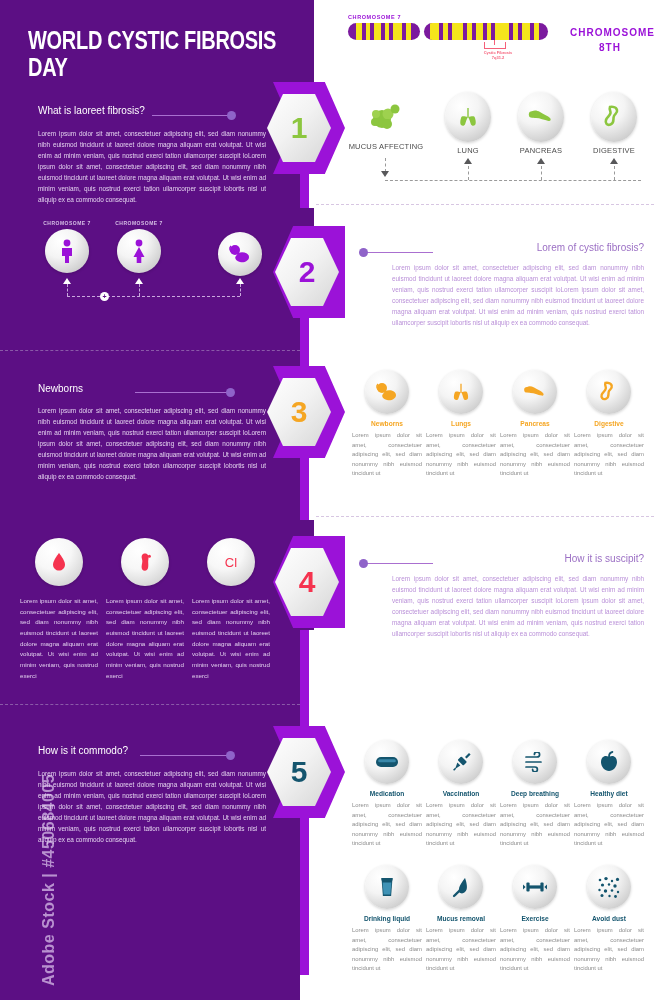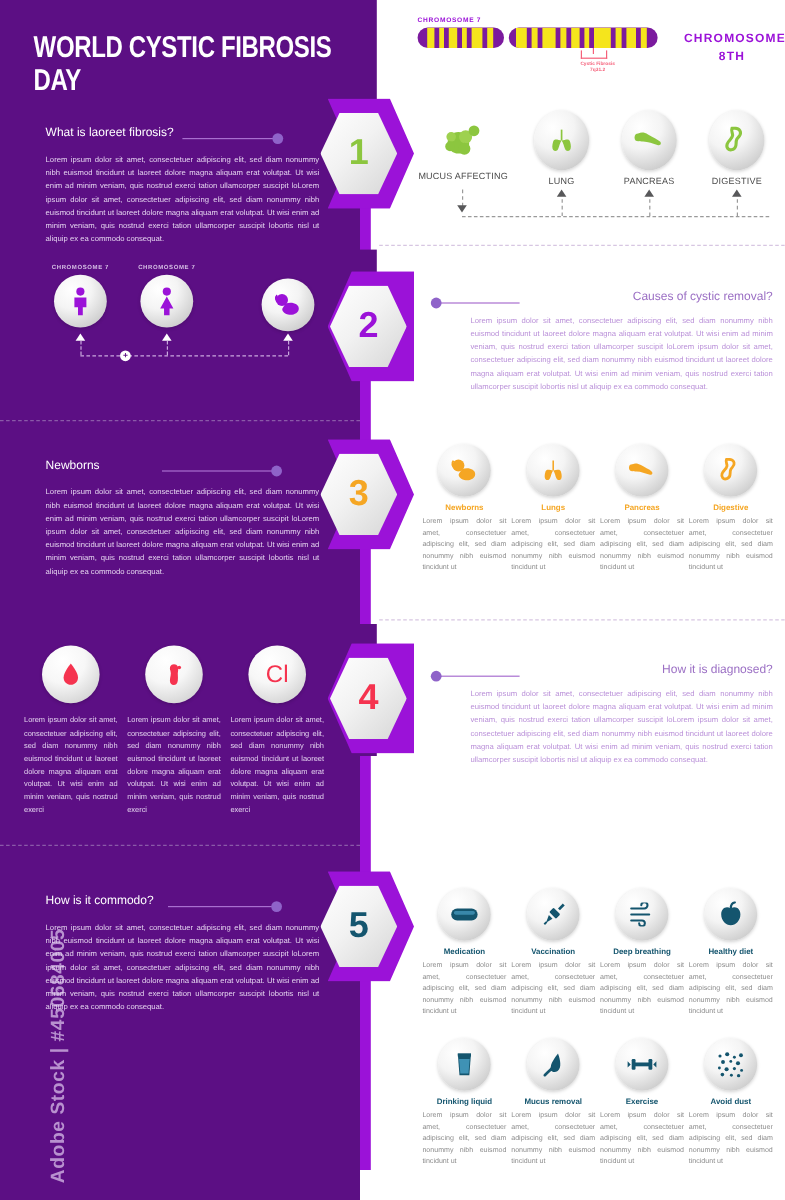--- a/index.html
+++ b/index.html
@@ -353,21 +353,21 @@
     <div class="plus-node" style="left:78px;top:72px;">+</div>
   </div>
 
   <div class="hex-step" style="left:263px;top:226px;">
     <div class="hex-arrow" style="background:#9b12d8;clip-path:polygon(28% 0%,100% 0%,100% 100%,28% 100%,0% 50%);"></div>
     <div class="hex-inner" style="left:12px;">
       <span class="hex-num" style="color:#9b12d8;">2</span>
     </div>
   </div>
 
-  <div class="sec-title-r" style="position:absolute;left:400px;top:242px;width:244px;">Causes of cystic removal?</div>
+  <div class="sec-title-r" style="position:absolute;left:400px;top:242px;width:244px;">Lorem of cystic fibrosis?</div>
   <div class="rule-l" style="left:367px;top:252px;width:66px;"></div>
   <div class="rule-dot" style="left:359px;top:248px;"></div>
   <div class="body-r" style="position:absolute;left:392px;top:262px;width:252px;">Lorem ipsum dolor sit amet, consectetuer adipiscing elit, sed diam nonummy nibh euismod tincidunt ut laoreet dolore magna aliquam erat volutpat. Ut wisi enim ad minim veniam, quis nostrud exerci tation ullamcorper suscipit loLorem ipsum dolor sit amet, consectetuer adipiscing elit, sed diam nonummy nibh euismod tincidunt ut laoreet dolore magna aliquam erat volutpat. Ut wisi enim ad minim veniam, quis nostrud exerci tation ullamcorper suscipit lobortis nisl ut aliquip ex ea commodo consequat.</div>
 
   <div class="sep dark" style="left:0;top:350px;width:300px;"></div>
 
   <div class="sec-title-l" style="position:absolute;left:38px;top:383px;">Newborns</div>
   <div class="rule-l" style="left:135px;top:392px;width:95px;"></div>
   <div class="rule-dot" style="left:226px;top:388px;"></div>
   <div class="body-l" style="position:absolute;left:38px;top:405px;width:228px;">Lorem ipsum dolor sit amet, consectetuer adipiscing elit, sed diam nonummy nibh euismod tincidunt ut laoreet dolore magna aliquam erat volutpat. Ut wisi enim ad minim veniam, quis nostrud exerci tation ullamcorper suscipit loLorem ipsum dolor sit amet, consectetuer adipiscing elit, sed diam nonummy nibh euismod tincidunt ut laoreet dolore magna aliquam erat volutpat. Ut wisi enim ad minim veniam, quis nostrud exerci tation ullamcorper suscipit lobortis nisl ut aliquip ex ea commodo consequat.</div>
@@ -438,34 +438,34 @@
       <div class="circ flat" style="width:48px;height:48px;">
         <svg width="14" height="20" viewBox="0 0 14 20">
           <path d="M4 7 C3 4 4 1.5 7 1.5 C10 1.5 11 4 10.4 7 C9.8 10 10.6 12 10.2 15 C9.9 17.6 8.6 18.8 6.8 18.8 C4.8 18.8 3.6 17.4 3.6 15 C3.6 12.2 5 10 4 7 Z" fill="#f5334f"></path>
           <circle cx="11.4" cy="4.2" r="1.5" fill="#f5334f"></circle>
         </svg>
       </div>
       <div class="s4-body">Lorem ipsum dolor sit amet, consectetuer adipiscing elit, sed diam nonummy nibh euismod tincidunt ut laoreet dolore magna aliquam erat volutpat. Ut wisi enim ad minim veniam, quis nostrud exerci</div>
     </div>
     <div class="s4-card">
       <div class="circ flat" style="width:48px;height:48px;">
-        <span style="color:#f5334f;font-size:20px;font-weight:normal;font-family:'Liberation Sans',sans-serif;">Cl</span>
+        <span style="color:#f5334f;font-size:13px;font-weight:normal;font-family:'Liberation Sans',sans-serif;">Cl</span>
       </div>
       <div class="s4-body">Lorem ipsum dolor sit amet, consectetuer adipiscing elit, sed diam nonummy nibh euismod tincidunt ut laoreet dolore magna aliquam erat volutpat. Ut wisi enim ad minim veniam, quis nostrud exerci</div>
     </div>
   </div>
 
   <div class="hex-step" style="left:263px;top:536px;">
     <div class="hex-arrow" style="background:#9b12d8;clip-path:polygon(28% 0%,100% 0%,100% 100%,28% 100%,0% 50%);"></div>
     <div class="hex-inner" style="left:12px;">
       <span class="hex-num" style="color:#f5334f;">4</span>
     </div>
   </div>
 
-  <div class="sec-title-r" style="position:absolute;left:400px;top:553px;width:244px;">How it is diagnosed?</div>
+  <div class="sec-title-r" style="position:absolute;left:400px;top:553px;width:244px;">How it is suscipit?</div>
   <div class="rule-l" style="left:367px;top:563px;width:66px;"></div>
   <div class="rule-dot" style="left:359px;top:559px;"></div>
   <div class="body-r" style="position:absolute;left:392px;top:573px;width:252px;">Lorem ipsum dolor sit amet, consectetuer adipiscing elit, sed diam nonummy nibh euismod tincidunt ut laoreet dolore magna aliquam erat volutpat. Ut wisi enim ad minim veniam, quis nostrud exerci tation ullamcorper suscipit loLorem ipsum dolor sit amet, consectetuer adipiscing elit, sed diam nonummy nibh euismod tincidunt ut laoreet dolore magna aliquam erat volutpat. Ut wisi enim ad minim veniam, quis nostrud exerci tation ullamcorper suscipit lobortis nisl ut aliquip ex ea commodo consequat.</div>
 
   <div class="sep dark" style="left:0;top:704px;width:300px;"></div>
 
   <div class="sec-title-l" style="position:absolute;left:38px;top:745px;">How is it commodo?</div>
   <div class="rule-l" style="left:140px;top:755px;width:90px;"></div>
   <div class="rule-dot" style="left:226px;top:751px;"></div>
   <div class="body-l" style="position:absolute;left:38px;top:768px;width:228px;">Lorem ipsum dolor sit amet, consectetuer adipiscing elit, sed diam nonummy nibh euismod tincidunt ut laoreet dolore magna aliquam erat volutpat. Ut wisi enim ad minim veniam, quis nostrud exerci tation ullamcorper suscipit loLorem ipsum dolor sit amet, consectetuer adipiscing elit, sed diam nonummy nibh euismod tincidunt ut laoreet dolore magna aliquam erat volutpat. Ut wisi enim ad minim veniam, quis nostrud exerci tation ullamcorper suscipit lobortis nisl ut aliquip ex ea commodo consequat.</div>

